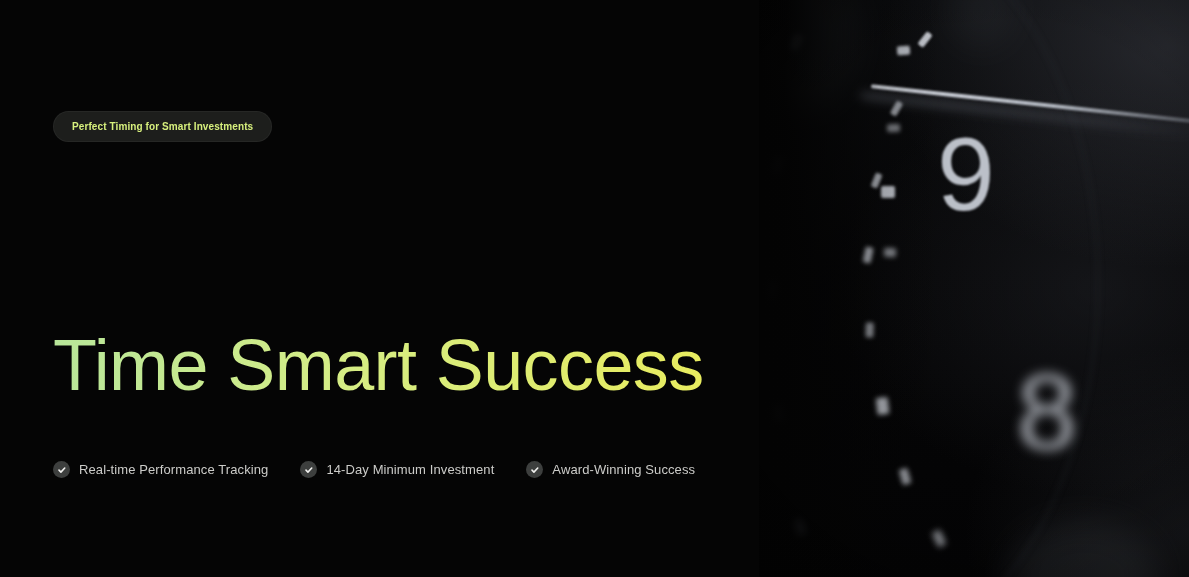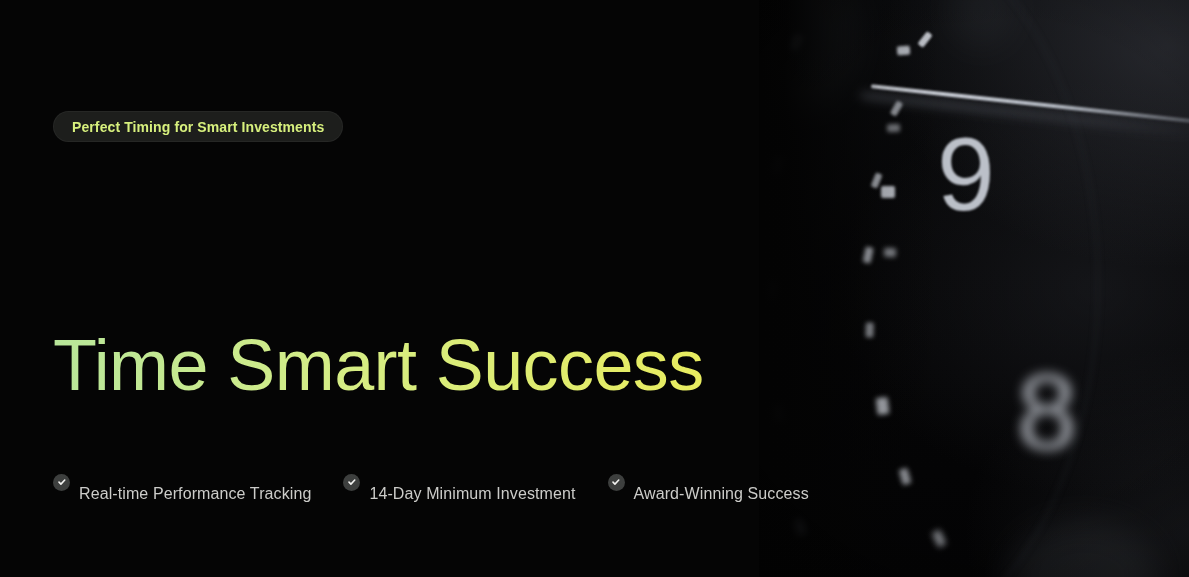--- a/index.html
+++ b/index.html
@@ -141,21 +141,21 @@
     position:absolute;
     left:0; top:111px;
     height:31px;
     display:inline-flex;
     align-items:center;
     padding:0 18px;
     border-radius:16px;
     background:#1d1e1c;
     border:1px solid rgba(255,255,255,0.045);
     color:#d7f07d;
-    font-size:14px;
+    font-size:10px;
     font-weight:700;
     letter-spacing:0.1px;
     white-space:nowrap;
   }
 
   .headline {
     position:absolute;
     left:0; top:163px;
     font-size:72px;
     font-weight:500;
@@ -192,25 +192,24 @@
     border-radius:50%;
     background:#3d3f3e;
     display:flex;
     align-items:center;
     justify-content:center;
     flex:0 0 auto;
   }
   .check svg { display:block; }
   .feature-label {
     color:#ccccc9;
-    font-size:16px;
+    font-size:13px;
     font-weight:400;
     letter-spacing:0.1px;
     white-space:nowrap;
-    margin-top:24px;
   }
 </style>
 </head>
 <body>
 
 <div class="hero">
 
   <div class="photo">
     <div class="photo-inner"></div>
 

